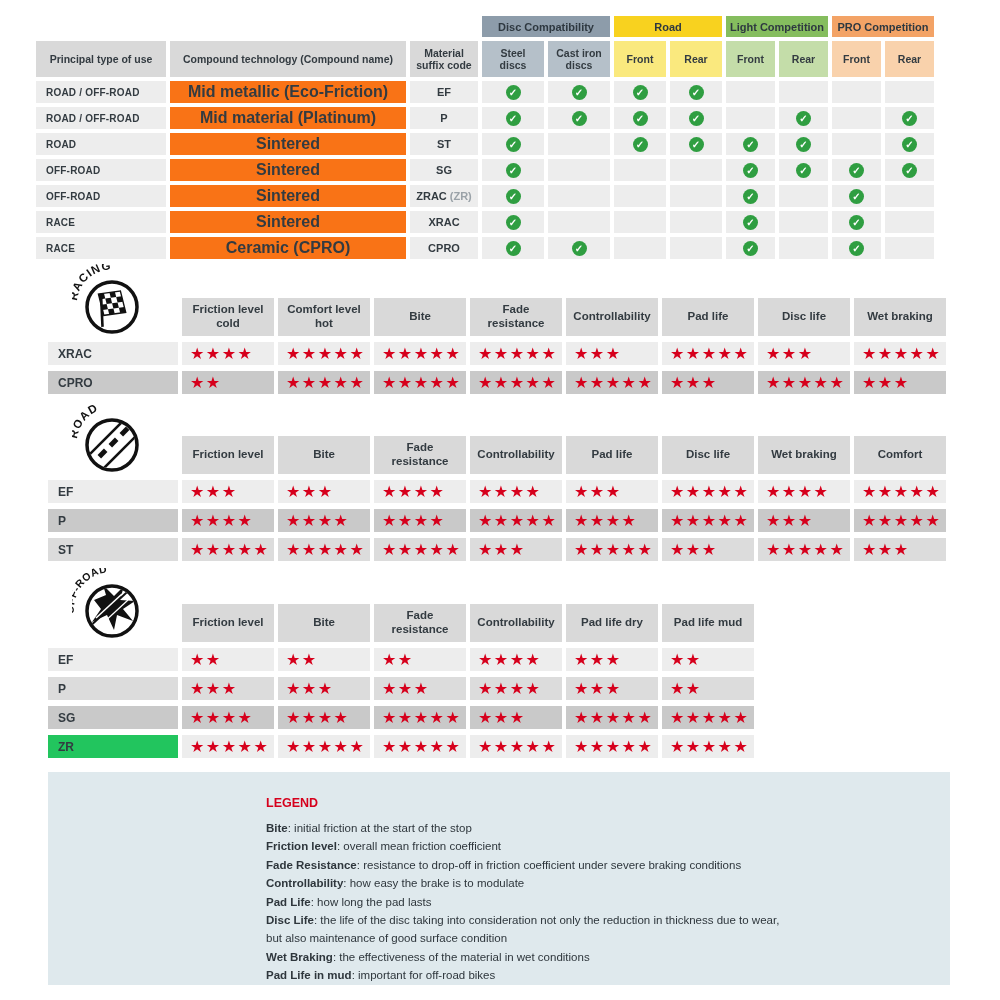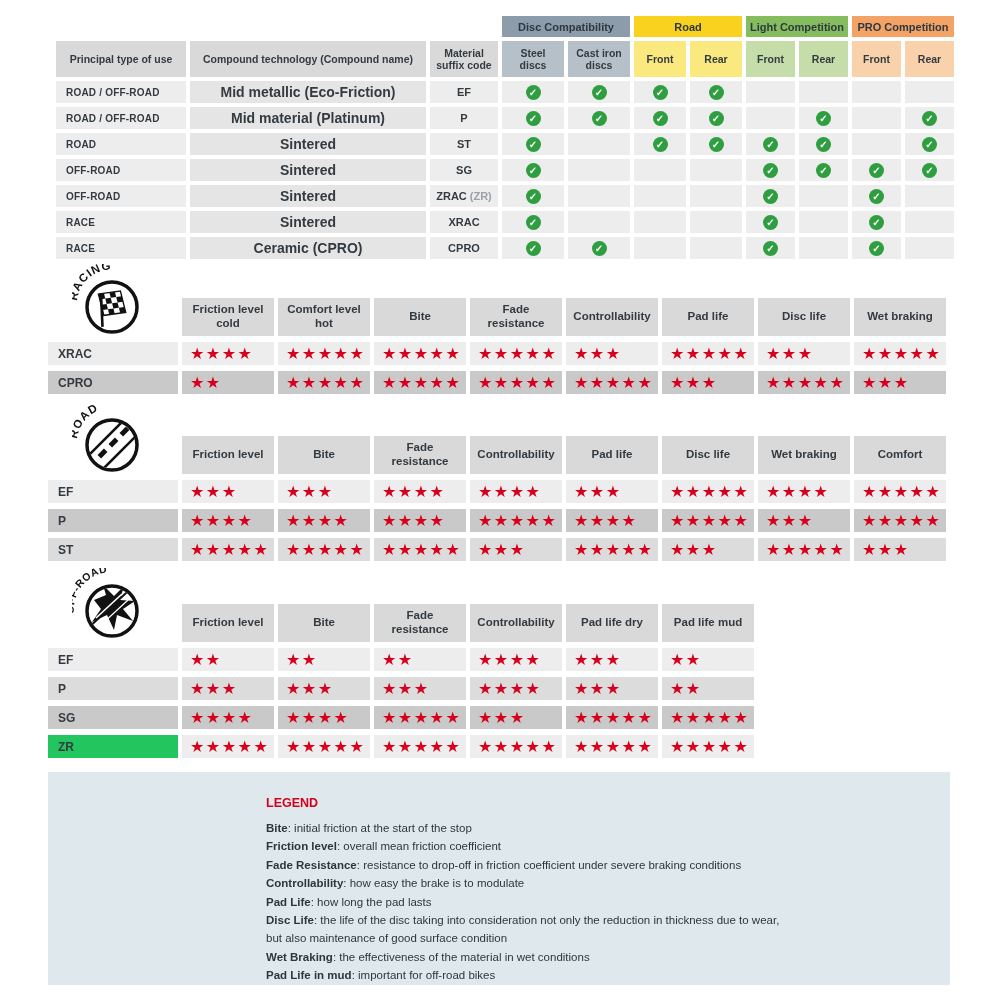--- a/index.html
+++ b/index.html
@@ -1,32 +1,32 @@
 <!DOCTYPE html>
 <html><head>
 <meta charset="utf-8">
 <style>
   * { margin:0; padding:0; box-sizing:border-box; }
   body { background:#fff; font-family:"Liberation Sans", sans-serif; }
   .page { position:relative; width:1000px; height:1000px; background:#fff; overflow:hidden; color:#333b41; }
 
-  .compat { position:absolute; top:16px; left:56px; }
+  .compat { position:absolute; top:16px; left:36px; }
   .compat-grid { display:grid;
     grid-template-columns:130px 236px 68px 62px 62px 52px 52px 49px 49px 49px 49px;
     grid-template-rows:21px 36px repeat(7,22px);
     column-gap:4px; row-gap:4px; }
   .corner-spacer { grid-column:span 3; background:transparent; }
   .group-h { grid-column:span 2; display:flex; align-items:center; justify-content:center;
     font-size:11px; font-weight:700; color:#2e3840; }
   .sub-h { display:flex; align-items:center; justify-content:center; text-align:center;
     font-size:10.5px; font-weight:700; line-height:1.15; background:#d9d9d9; padding:0 4px; }
   .row-use { background:#ededed; display:flex; align-items:center; padding-left:10px;
     font-size:10px; font-weight:700; letter-spacing:.2px; }
-  .row-tech { background:#e5e5e5; display:flex; align-items:center; justify-content:center;
-    font-size:14px; font-weight:700; }
+  .row-tech { background:#f97316; display:flex; align-items:center; justify-content:center;
+    font-size:16px; font-weight:700; }
   .row-code { background:#ededed; display:flex; align-items:center; justify-content:center;
     font-size:11px; font-weight:700; }
   .row-code .suffix { color:#9aa2a8; font-weight:700; margin-left:3px; }
   .check-cell { background:#ededed; display:flex; align-items:center; justify-content:center; }
   .check { width:15px; height:15px; border-radius:50%; display:flex; align-items:center;
     justify-content:center; color:#fff; font-size:10px; font-weight:700; }
 
   .section { position:absolute; left:48px; }
   .section svg.badge { position:absolute; left:24px; top:-4px; }
   .rating-grid { display:grid; column-gap:4px; row-gap:6px; }

